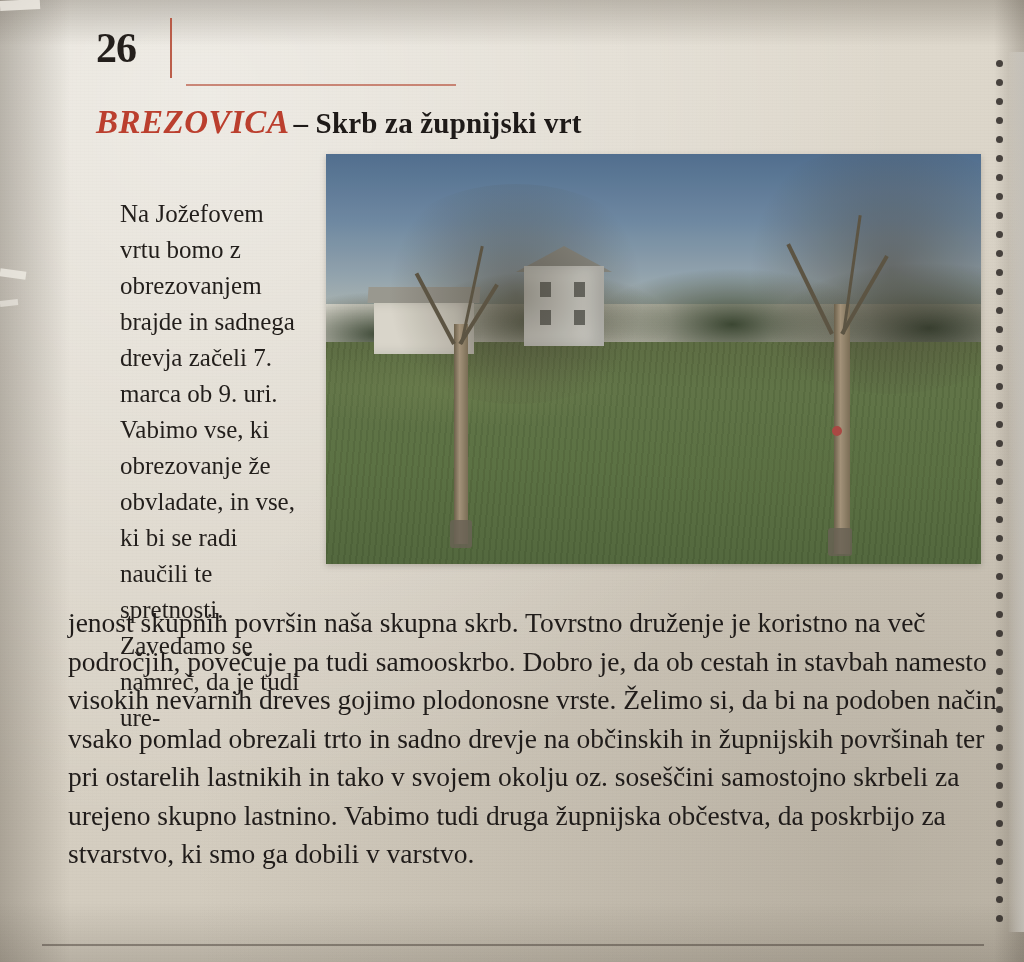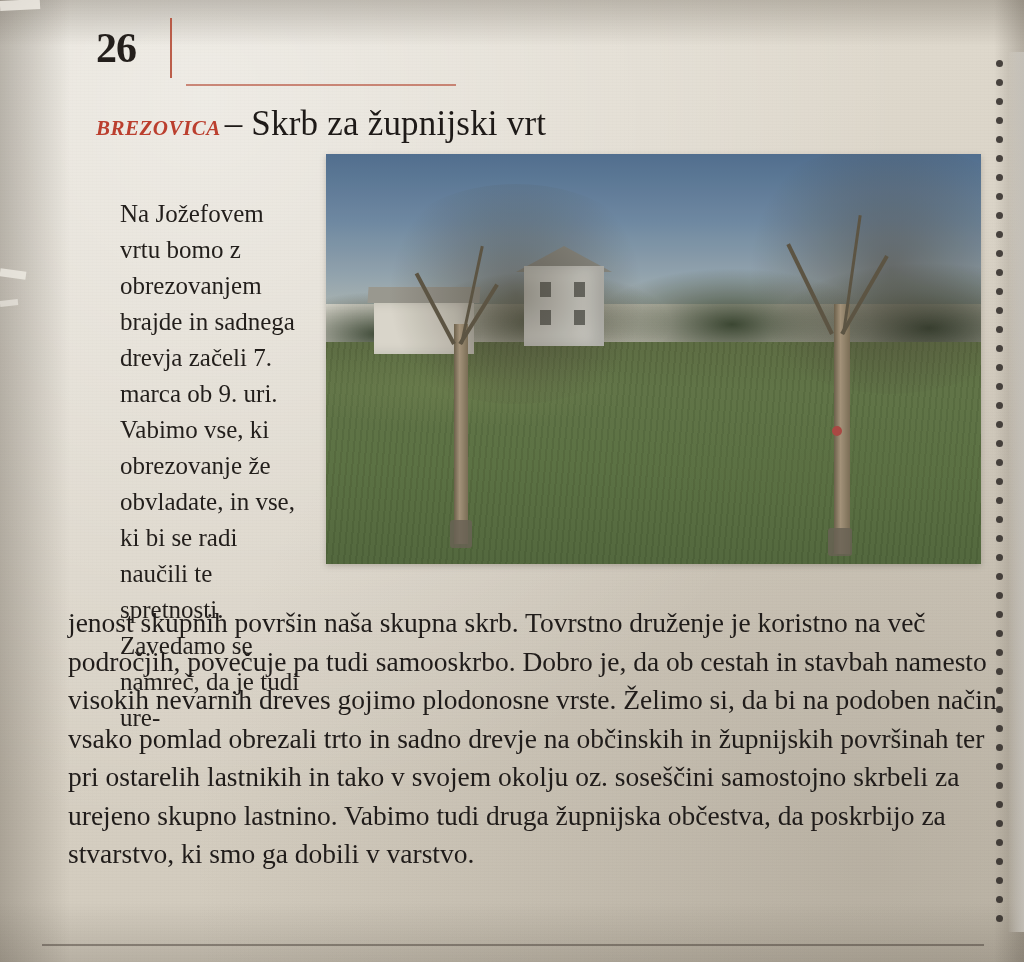--- a/index.html
+++ b/index.html
@@ -117,29 +117,29 @@
     position: absolute;
     left: 62px;
     top: 92px;
     width: 830px;
     white-space: nowrap;
   }
   #headline .place {
     font-family: "Liberation Serif", serif;
     font-weight: bold;
     font-style: italic;
-    font-size: 21px;
+    font-size: 33px;
     color: #bb3f2e;
     letter-spacing: .5px;
     margin-top: 20px;
   }
   #headline .rest {
     font-family: "Liberation Serif", serif;
-    font-weight: normal;
-    font-size: 35px;
+    font-weight: bold;
+    font-size: 29px;
     color: #1e1a18;
     letter-spacing: .2px;
   }
 
   
   #photo {
     position: absolute;
     left: 292px;
     top: 142px;
     width: 655px;

